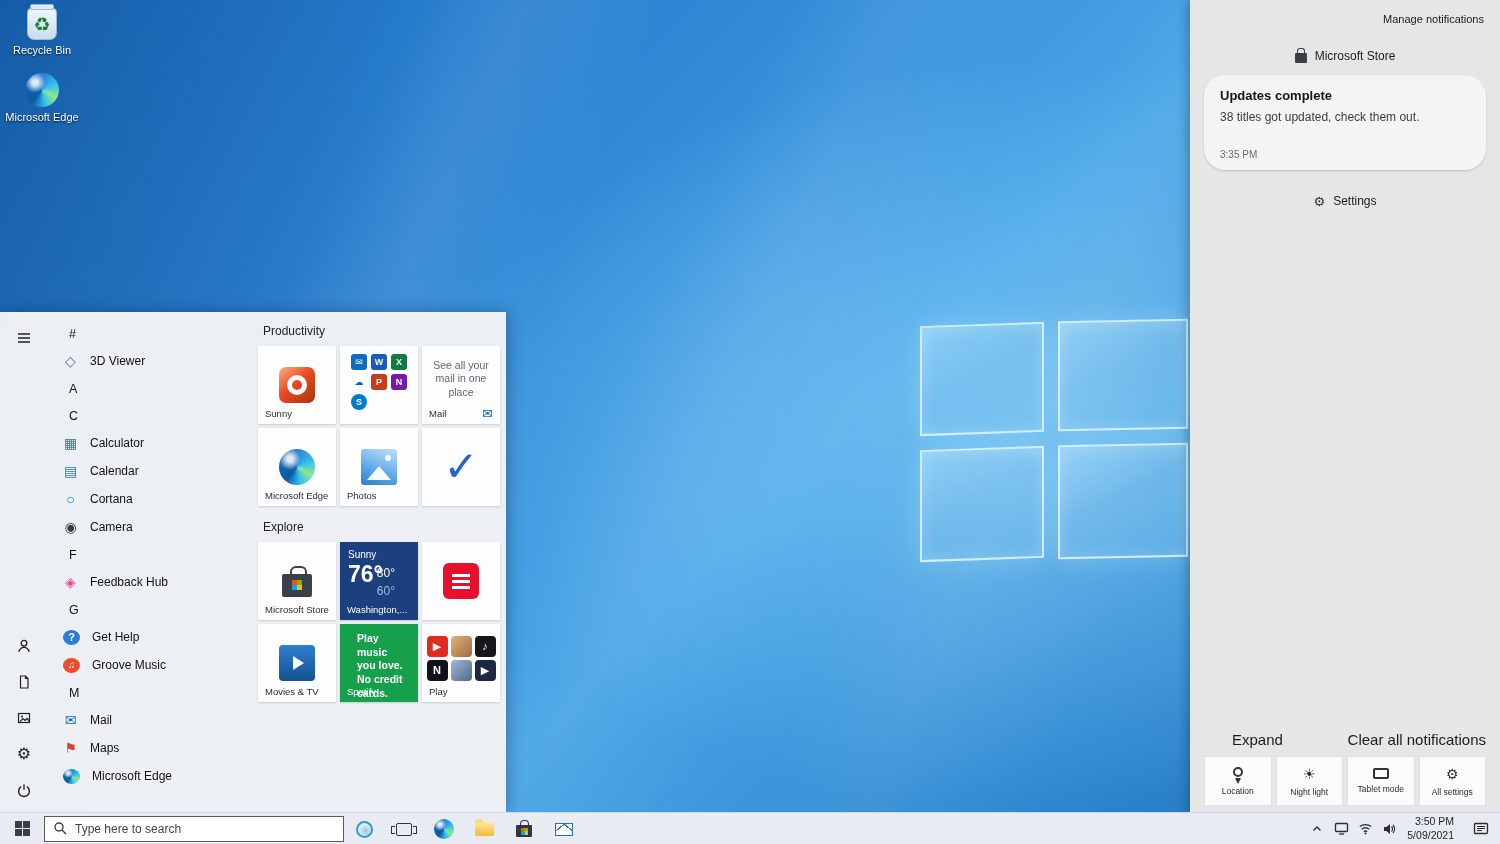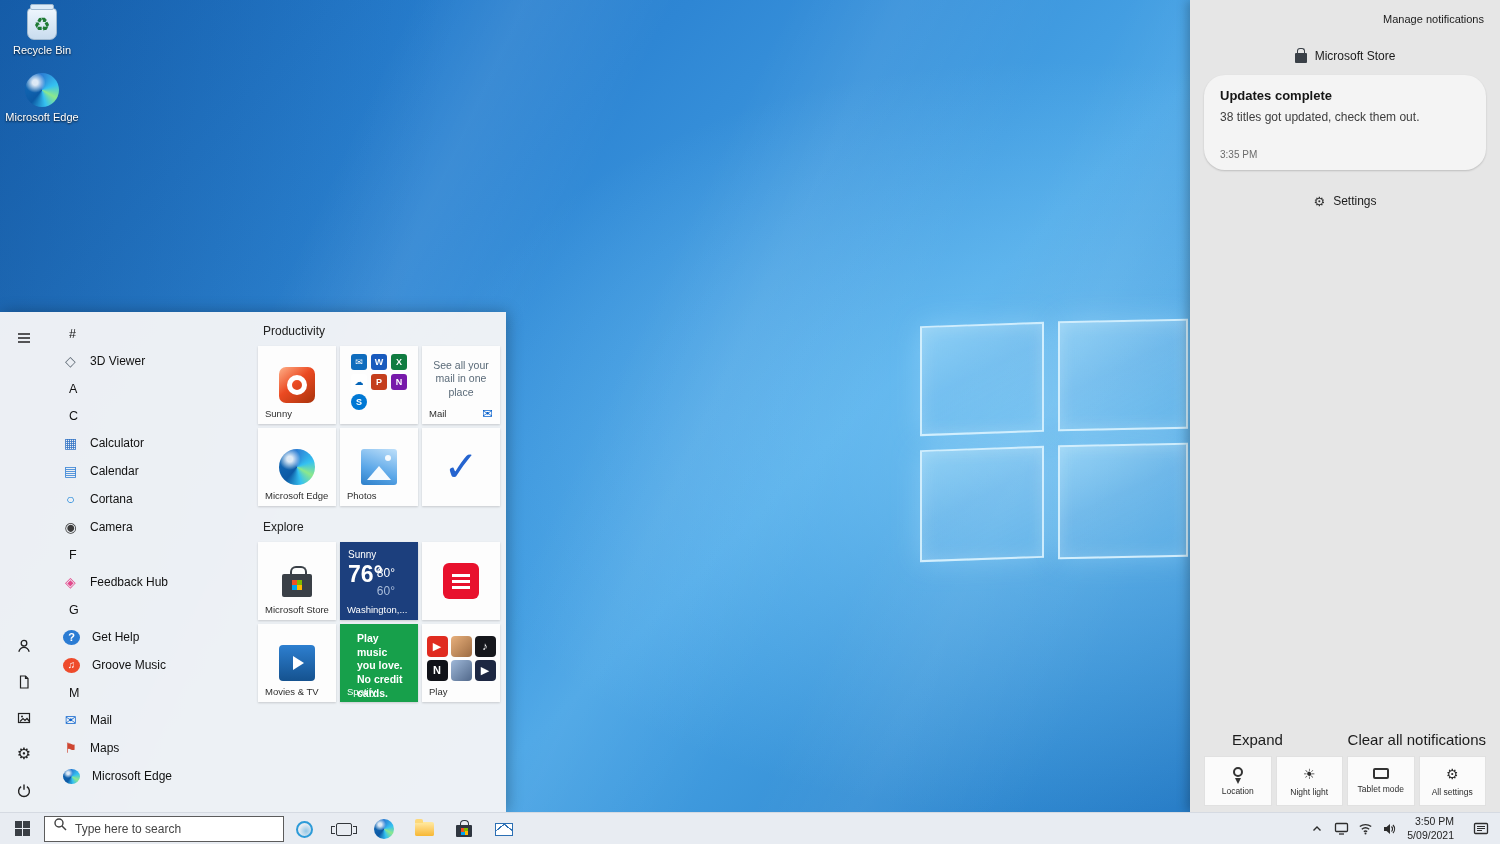--- a/index.html
+++ b/index.html
@@ -125,21 +125,21 @@
   .qa-label{font-size:8.5px;color:#2d2d2d;}
   .qa-location{position:relative;width:10px;height:10px;border:2px solid #333;border-radius:50%;margin-bottom:4px;}
   .qa-location::after{content:'';position:absolute;left:0px;top:9px;border-left:3px solid transparent;border-right:3px solid transparent;border-top:6px solid #333;}
   .qa-tablet-mode{width:16px;height:11px;border:2px solid #333;border-radius:2px;}
 
   
   #taskbar{position:absolute;left:0;right:0;bottom:0;height:32px;background:#e8ecf2;border-top:1px solid #d5dae2;display:flex;align-items:center;z-index:40;}
   .start-btn{width:44px;height:32px;background:none;border:none;display:flex;align-items:center;justify-content:center;cursor:pointer;}
   .winlogo-sm{width:15px;height:15px;display:grid;grid-template-columns:7px 7px;grid-template-rows:7px 7px;gap:1px;}
   .winlogo-sm i{background:#3a3f45;display:block;}
-  .searchbox{width:240px;height:26px;background:#fff;border:1px solid #5c5c5c;display:flex;gap:7px;padding:0 8px;cursor:text;}
+  .searchbox{width:300px;height:26px;background:#fff;border:1px solid #5c5c5c;display:flex;align-items:center;gap:7px;padding:0 8px;cursor:text;}
   .searchbox input{border:none;outline:none;font-size:12px;color:#333;flex:1;background:transparent;font-family:inherit;}
   .searchbox input::placeholder{color:#444;opacity:1;}
   .tb-buttons{display:flex;height:100%;}
   .tb-btn{width:40px;height:32px;background:none;border:none;display:flex;align-items:center;justify-content:center;cursor:pointer;}
   .tbi{display:block;position:relative;}
   .tbi-cortana{width:17px;height:17px;border-radius:50%;border:2px solid #2d9bd8;background:radial-gradient(circle at 62% 62%, rgba(45,155,216,.45), transparent 62%);}
   .tbi-taskview{width:16px;height:13px;border:1.6px solid #33373c;border-radius:2px;}
   .tbi-taskview::before,.tbi-taskview::after{content:'';position:absolute;top:2px;width:3px;height:6px;border:1.4px solid #33373c;}
   .tbi-taskview::before{left:-6px;border-right:none;}
   .tbi-taskview::after{right:-6px;border-left:none;}

